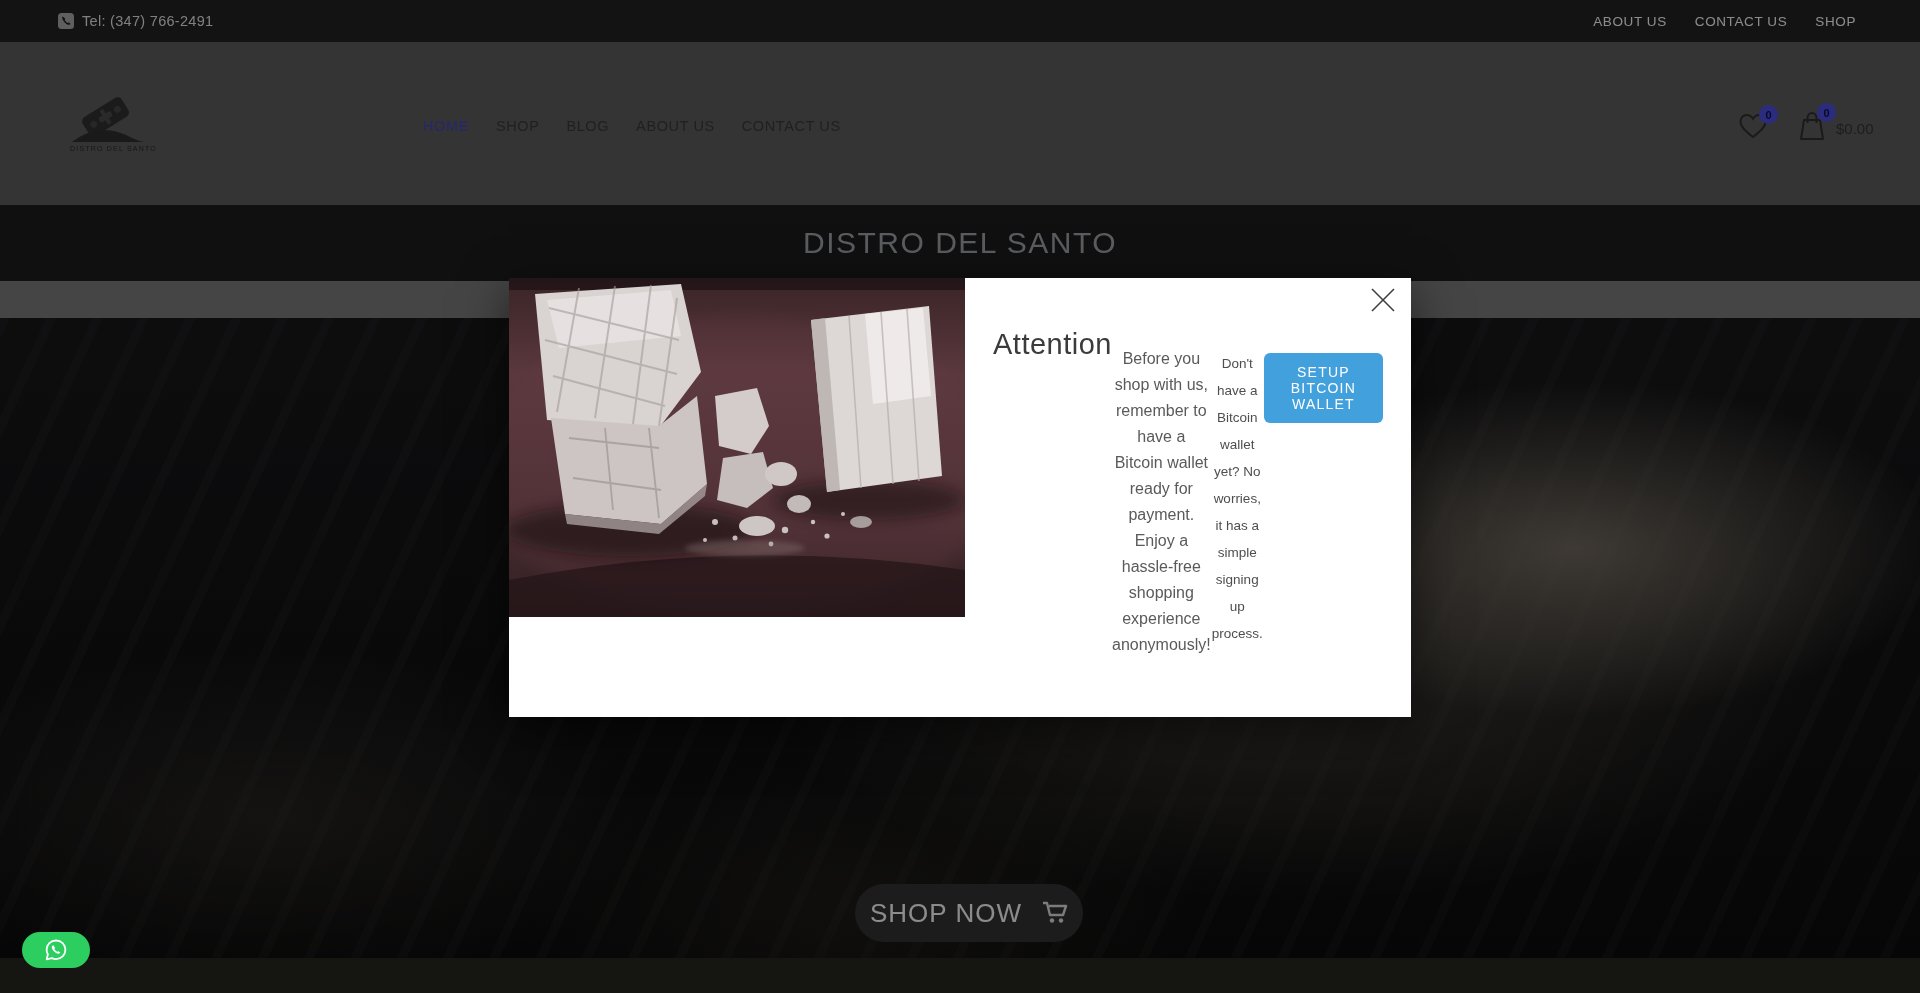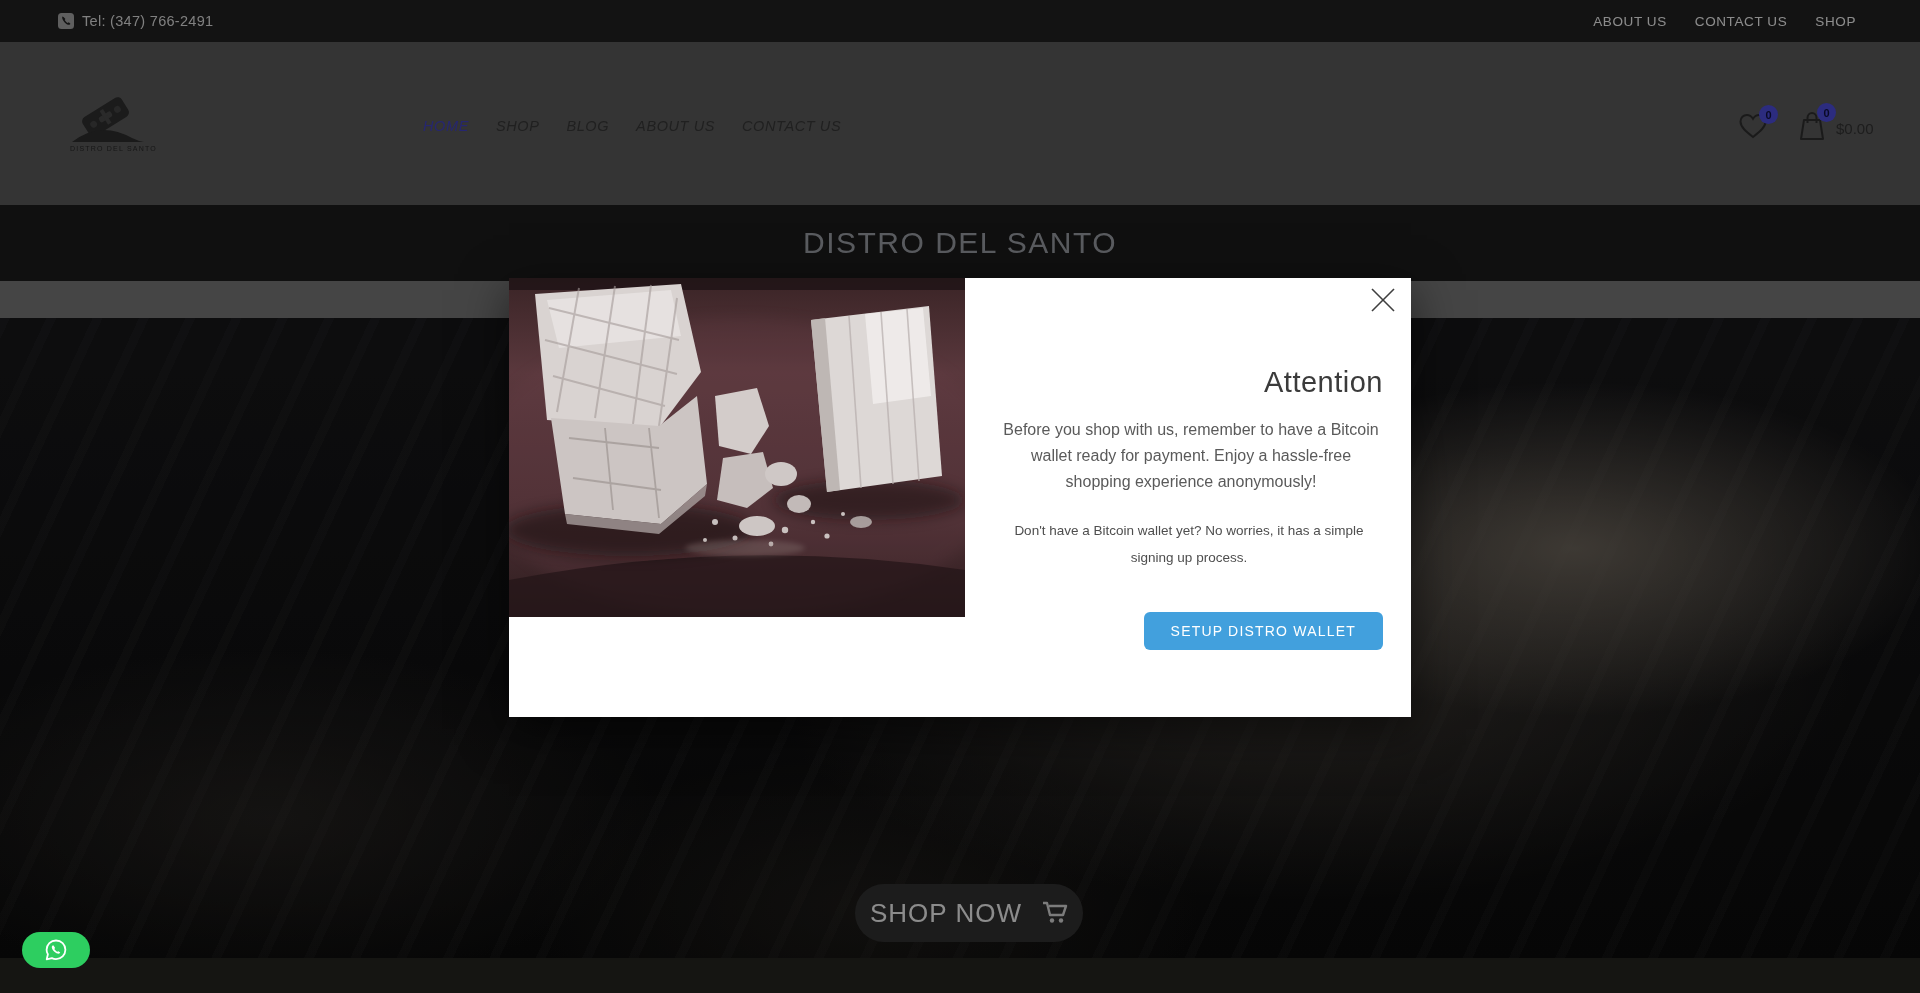--- a/index.html
+++ b/index.html
@@ -10,21 +10,21 @@
   
   .topbar{position:absolute;left:0;top:0;width:1920px;height:42px;background:#1f1f1f;}
   .topbar-tel{position:absolute;left:58px;top:0;height:42px;display:flex;align-items:center;gap:8px;
               color:#cfcfcf;font-size:14.5px;letter-spacing:.3px;}
   .topbar-links{position:absolute;right:64px;top:0;height:42px;display:flex;align-items:center;gap:28px;}
   .topbar-links a{color:#e2e2e2;font-size:13.5px;letter-spacing:.6px;text-decoration:none;cursor:pointer;}
 
   .main-header{position:absolute;left:0;top:42px;width:1920px;height:163px;background:#545454;}
   .logo{position:absolute;left:60px;top:52px;width:150px;height:62px;cursor:pointer;}
   .main-nav{position:absolute;left:423px;top:76px;display:flex;gap:27px;}
-  .main-nav .nav-item{font-size:14.5px;letter-spacing:.6px;color:#343434;cursor:pointer;text-decoration:none;font-style:italic;}
+  .main-nav .nav-item{font-size:14.5px;letter-spacing:.6px;color:#343434;cursor:pointer;text-decoration:none;}
   .main-nav .nav-item.active{color:#3e3eb5;}
 
   .header-actions{position:absolute;left:1738px;top:68px;display:flex;align-items:center;}
   .icon-wrap{position:relative;cursor:pointer;}
   .badge{position:absolute;top:-7px;right:-10px;width:19px;height:19px;border-radius:50%;
          background:#4747cd;color:#10103c;font-size:11px;font-weight:bold;
          display:flex;align-items:center;justify-content:center;}
   .cart-total{margin-left:10px;color:#303030;font-size:15px;cursor:pointer;}
 
   .search-row{position:absolute;left:85px;top:141px;width:1772px;height:40px;background:#5e5e5e;
@@ -59,22 +59,22 @@
   
   .dim-overlay{position:absolute;inset:0;background:rgba(0,0,0,0.38);z-index:50;cursor:pointer;}
 
   
   .modal{position:absolute;left:509px;top:278px;width:902px;height:439px;background:#ffffff;
          z-index:100;box-shadow:0 12px 45px rgba(0,0,0,.55);}
   .modal-img{position:absolute;left:0;top:0;width:456px;height:339px;display:block;}
   .modal-close{position:absolute;top:6px;right:12px;width:32px;height:32px;background:none;border:none;
                cursor:pointer;display:flex;align-items:center;justify-content:center;padding:0;}
   .modal-content{position:absolute;left:456px;top:0;width:446px;height:439px;
-                 display:flex;flex-direction:column;align-items:flex-end;text-align:center;
-                 padding:88px 28px 0;}
+                 display:flex;flex-direction:row;align-items:flex-start;text-align:center;
+                 padding:50px 28px 0;}
   .modal-heading{margin:0;font-size:29px;font-weight:500;color:#3b3b3b;letter-spacing:.5px;}
   .modal-paragraph{margin:18px 0 0;width:384px;font-size:16px;line-height:26px;color:#5a5a5a;}
   .modal-note{margin:22px 0 16px;width:388px;font-size:13.5px;line-height:27px;color:#4e4e4e;}
   .modal-cta{margin-top:25px;border:none;cursor:pointer;background:#42a0dd;color:#ffffff;
              font-size:14px;letter-spacing:1.2px;padding:11px 27px;border-radius:6px;
              font-family:"Liberation Sans",sans-serif;}
 
   
   .whatsapp{position:absolute;left:22px;top:932px;width:68px;height:36px;border:none;cursor:pointer;
             border-radius:18px;background:#2dce60;z-index:200;display:flex;align-items:center;justify-content:center;}
@@ -223,21 +223,21 @@
       <svg width="26" height="26" viewBox="0 0 26 26">
         <line x1="2" y1="2" x2="24" y2="24" stroke="#3f3f3f" stroke-width="1.6"></line>
         <line x1="24" y1="2" x2="2" y2="24" stroke="#3f3f3f" stroke-width="1.6"></line>
       </svg>
     </button>
 
     <div class="modal-content">
       <h2 class="modal-heading">Attention</h2>
       <p class="modal-paragraph">Before you shop with us, remember to have a Bitcoin wallet ready for payment. Enjoy a hassle-free shopping experience anonymously!</p>
       <p class="modal-note">Don't have a Bitcoin wallet yet? No worries, it has a simple signing up process.</p>
-      <button class="modal-cta">SETUP DISTRO WALLET</button>
+      <button class="modal-cta">SETUP BITCOIN WALLET</button>
     </div>
   </div>
 
   <button class="whatsapp">
     <svg width="24" height="24" viewBox="0 0 24 24">
       <path d="M12 2.5 C6.8 2.5 2.6 6.6 2.6 11.7 C2.6 13.4 3.1 15 3.9 16.3 L2.7 21.3 L7.9 20.1 C9.2 20.8 10.6 21.1 12 21.1 C17.2 21.1 21.4 16.9 21.4 11.8 C21.4 6.6 17.2 2.5 12 2.5 Z" fill="none" stroke="#ffffff" stroke-width="1.8" stroke-linejoin="round"></path>
       <path d="M8.6 7.6 C8.3 7.9 7.7 8.5 7.8 9.4 C8 10.8 9 12.4 10.4 13.7 C11.7 14.8 13.3 15.7 14.6 15.7 C15.4 15.7 16 15.1 16.2 14.6 L14.4 13.2 L13.2 13.8 C12.2 13.3 10.9 12.1 10.3 11 L11.1 9.9 L9.6 7.6 Z" fill="#ffffff"></path>
     </svg>
   </button>
 

